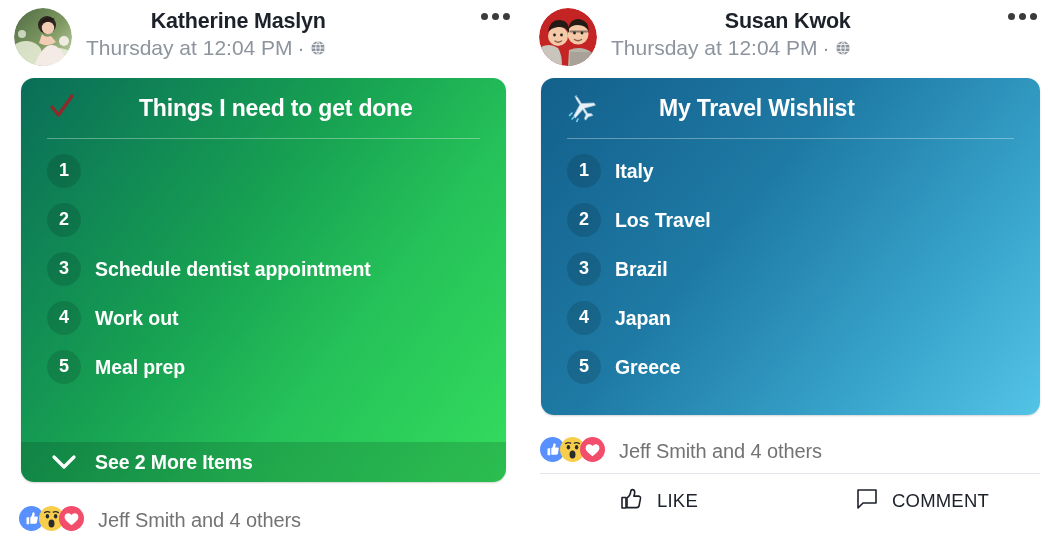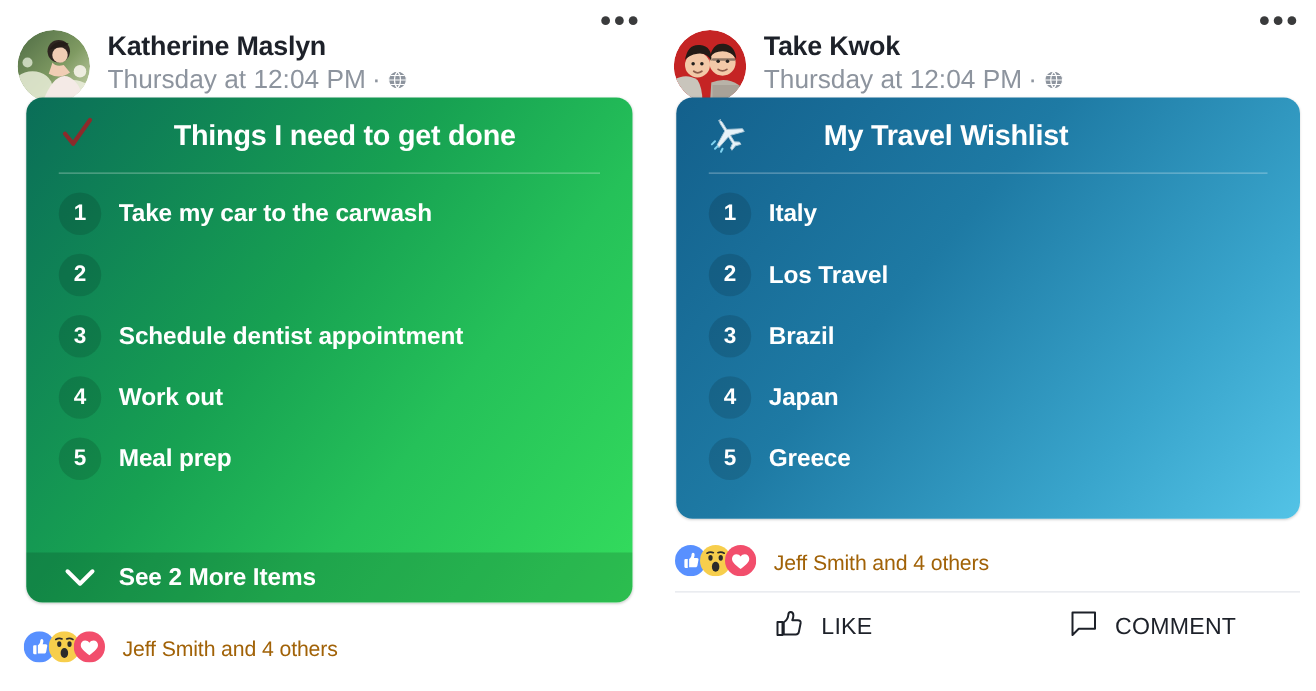--- a/index.html
+++ b/index.html
@@ -26,23 +26,24 @@
     background: #ffffff;
   }
 
   .post-left  { width: 527px; }
   .post-right { width: 526px; }
 
   
   .post-header {
     display: flex;
     align-items: flex-start;
-    padding: 22px 14px 0 14px;
+    padding: 6px 14px 0 14px;
     height: 78px;
     position: relative;
+    text-align: right;
   }
   .post-right .post-header { padding-left: 12px; }
 
   .avatar {
     width: 58px;
     height: 58px;
     border-radius: 50%;
     flex: 0 0 58px;
     overflow: hidden;
     position: relative;
@@ -211,22 +212,22 @@
     align-items: center;
   }
   .reaction-icons > span {
     display: block;
     margin-right: -5px;
   }
   .reaction-icons > span:last-child { margin-right: 0; }
 
   .reaction-text {
     margin-left: 14px;
-    font-size: 17px;
-    color: #a16207;
+    font-size: 20px;
+    color: #737373;
     letter-spacing: -0.1px;
     line-height: 22px;
   }
 
   
   .action-sep {
     height: 1px;
     background: #e4e6eb;
     margin: 0 13px;
   }
@@ -315,21 +316,20 @@
             <path d="M5 14 L11.5 22 L25 3" fill="none" stroke="#8c2b2b" stroke-width="3.4" stroke-linecap="round" stroke-linejoin="round"></path>
           </svg>
         </span>
         <span class="card-title">Things I need to get done</span>
       </div>
       <div class="card-divider"></div>
 
       <div class="card-items">
         <div class="list-item">
           <span class="item-badge">1</span>
-          <span class="item-label">Take my car to the carwash</span>
         </div>
         <div class="list-item">
           <span class="item-badge">2</span>
         </div>
         <div class="list-item">
           <span class="item-badge">3</span>
           <span class="item-label">Schedule dentist appointment</span>
         </div>
         <div class="list-item">
           <span class="item-badge">4</span>
@@ -407,21 +407,21 @@
             <circle cx="43" cy="25" r="1.4" fill="#23201e"></circle>
             <path d="M16 33 q3 2.5 6.5 0" stroke="#8d5c4b" stroke-width="1.4" fill="none" stroke-linecap="round"></path>
             <path d="M35.5 31.5 q3.5 2.5 7 0" stroke="#8d5c4b" stroke-width="1.4" fill="none" stroke-linecap="round"></path>
             <path d="M31 22 h20 v3 h-20z" fill="#2a2220" opacity="0.0"></path>
             <rect x="30.5" y="22.5" width="19" height="2" rx="1" fill="#3b3330" opacity="0.55"></rect>
           </g>
         </svg>
       </div>
 
       <div class="header-text">
-        <div class="author-name">Take Kwok</div>
+        <div class="author-name">Susan Kwok</div>
         <div class="meta-row">
           <span>Thursday at 12:04 PM</span>
           <span class="meta-dot">·</span>
           <span class="globe-icon">
             <svg width="16" height="16" viewBox="0 0 16 16">
               <circle cx="8" cy="8" r="7.1" fill="#8d949e"></circle>
               <path d="M8 1.2 a7 9 0 0 0 0 13.6 a7 9 0 0 0 0 -13.6z" fill="none" stroke="#ffffff" stroke-width="0.9"></path>
               <path d="M1.1 8h13.8M2.4 4.4h11.2M2.4 11.6h11.2" stroke="#ffffff" stroke-width="0.9" fill="none"></path>
               <circle cx="8" cy="8" r="7.1" fill="none" stroke="#ffffff" stroke-width="0.9"></circle>
             </svg>

